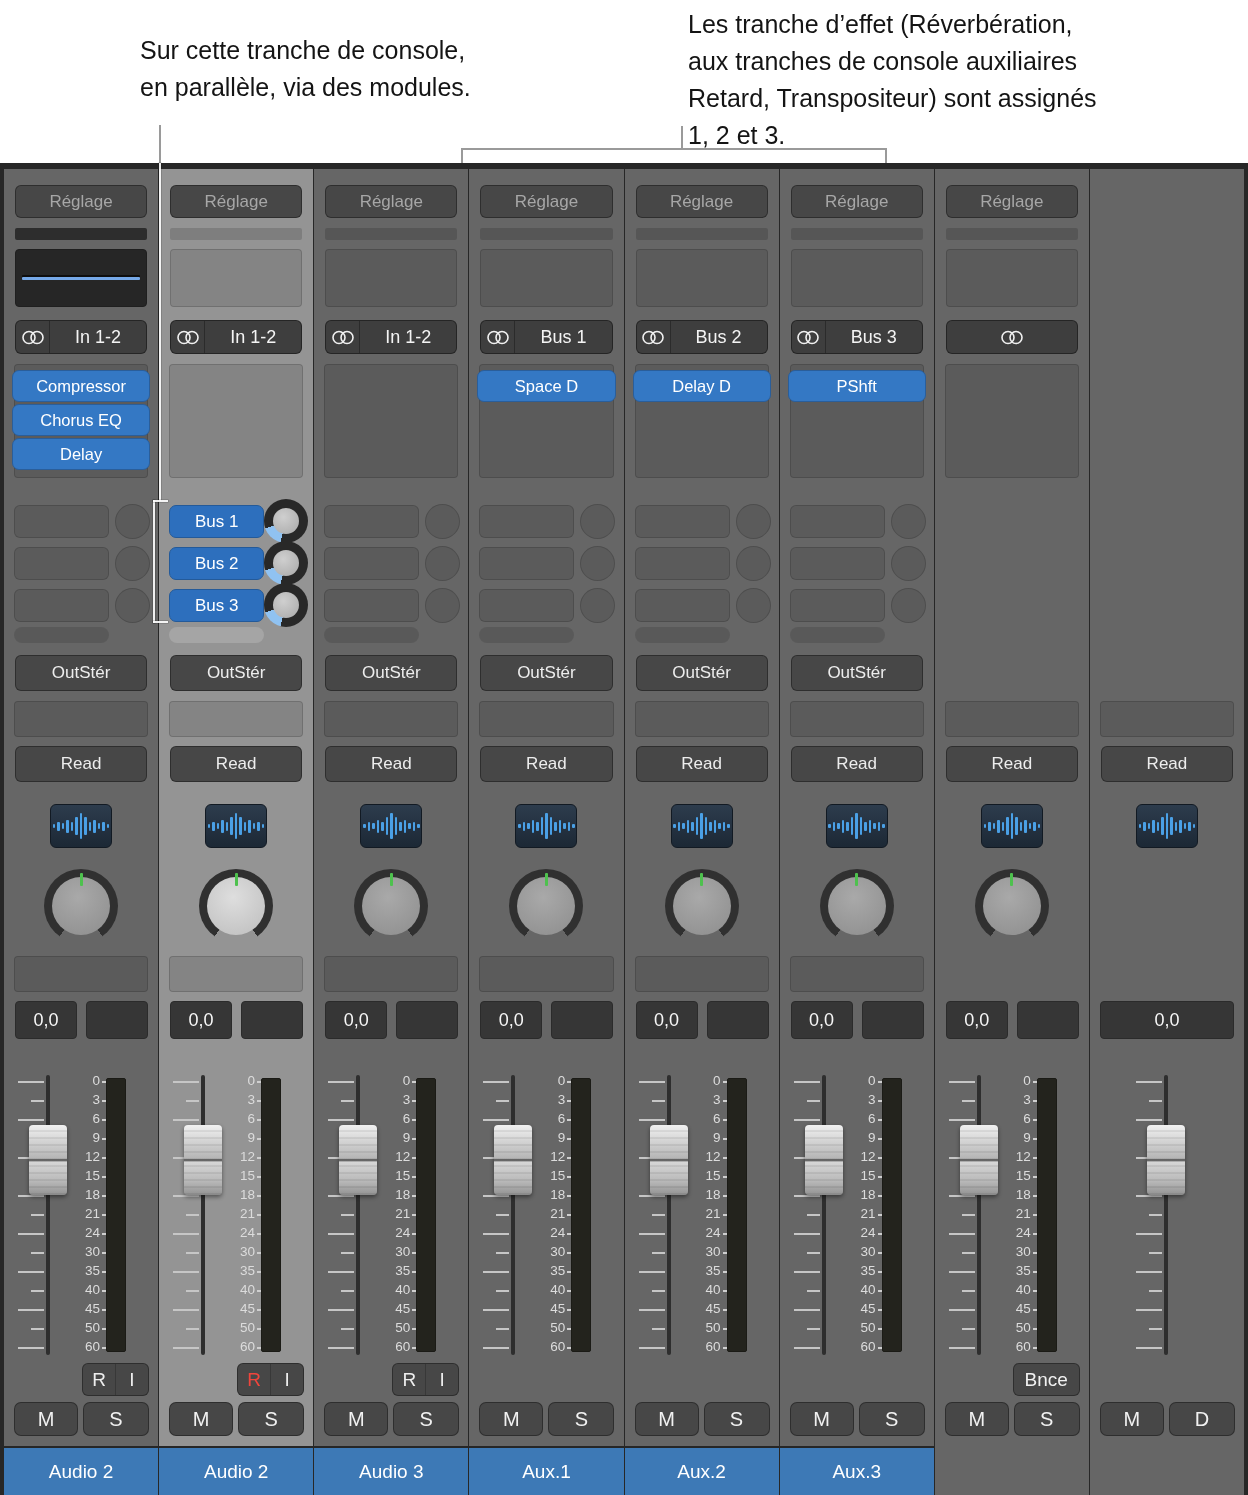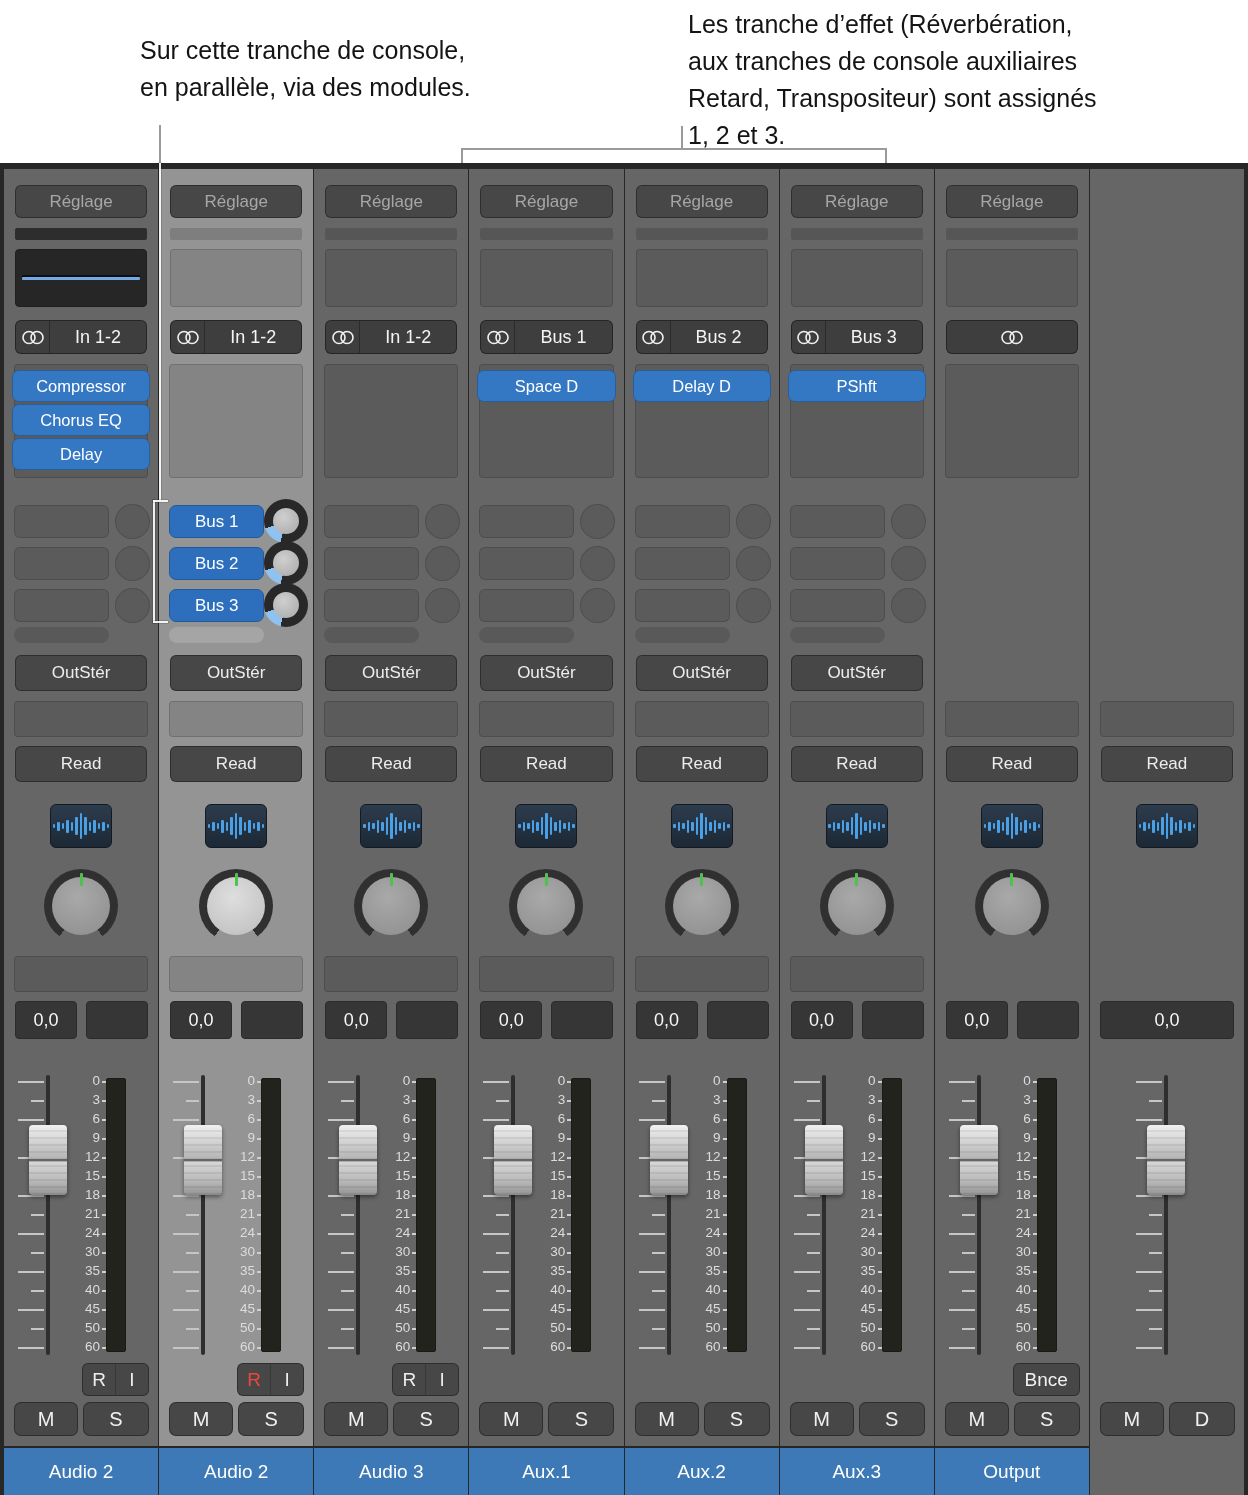--- a/index.html
+++ b/index.html
@@ -739,21 +739,20 @@
         <div class="dbnum" style="top: 245px;">50</div>
         <div class="tick" style="top: 272px; left: 14px;"></div>
         <div class="dbnum" style="top: 264px;">60</div>
         <div class="ftrack"></div>
         <div class="meter"></div>
         <div class="fcap"></div>
       </div>
     <div class="bnce">Bnce</div>
     <div class="mini m-l">M</div>
     <div class="mini m-r">S</div>
-    <div class="strip-label">Output</div>
   </div>
 
   <div class="strip">
     <div class="panel groupbox"></div>
     <div class="btn readrow">Read</div>
     <div class="wave-btn">
         <i style="height: 4px;"></i>
         <i style="height: 9px;"></i>
         <i style="height: 6px;"></i>
         <i style="height: 13px;"></i>

